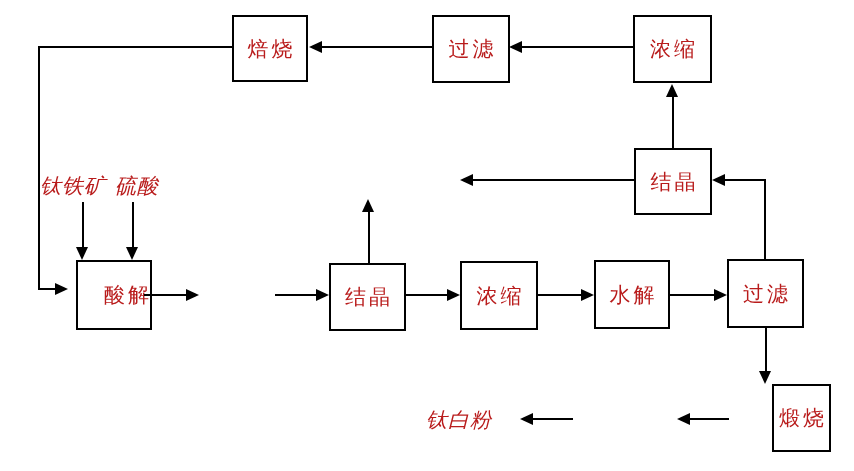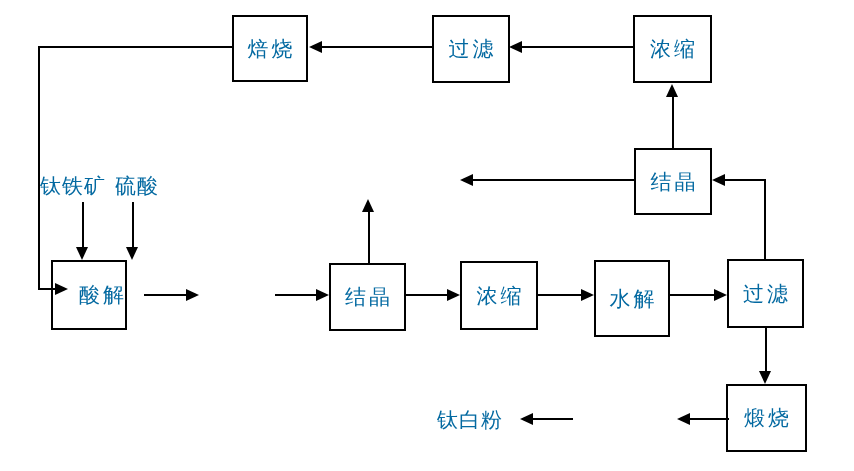--- a/index.html
+++ b/index.html
@@ -6,41 +6,42 @@
     margin: 0;
     padding: 0;
     background: #ffffff;
   }
   .stage {
     position: relative;
     width: 854px;
     height: 471px;
     background: #ffffff;
     font-family: "DejaVu Sans", sans-serif;
-    color: #0369a1;
+    color: #b91c1c;
     overflow: hidden;
   }
   .node {
     position: absolute;
     box-sizing: border-box;
     border: 2px solid #000000;
     background: #ffffff;
     display: flex;
     align-items: center;
     justify-content: center;
     font-size: 21px;
     letter-spacing: 3px;
     text-indent: 3px; 
     white-space: nowrap;
   }
   .flabel {
     position: absolute;
     font-size: 21px;
     letter-spacing: 1px;
     white-space: nowrap;
+    font-style: italic;
   }
   .hline, .vline {
     position: absolute;
     background: #000000;
   }
   .hline { height: 2px; }
   .vline { width: 2px; }
   .arrow {
     position: absolute;
     width: 0;
@@ -64,33 +65,33 @@
   .arrow-down {
     border-left: 6px solid transparent;
     border-right: 6px solid transparent;
     border-top: 13px solid #000000;
   }
   
   .n-roast            { left: 232px; top: 15px;  width: 76px;  height: 67px; }
   .n-filter-top       { left: 432px; top: 15px;  width: 78px;  height: 68px; }
   .n-concentrate-top  { left: 633px; top: 15px;  width: 79px;  height: 68px; }
   .n-crystallize-right{ left: 634px; top: 148px; width: 78px;  height: 67px; }
-  .n-acid-digest      { left: 51px;  top: 260px; width: 76px;  height: 70px; padding-left: 25px; }
+  .n-acid-digest      { left: 76px;  top: 260px; width: 76px;  height: 70px; padding-left: 25px; }
   .n-settle           { left: 199px; top: 261px; width: 76px;  height: 68px; }
   .n-crystallize-mid  { left: 329px; top: 263px; width: 77px;  height: 68px; }
   .n-concentrate-mid  { left: 460px; top: 261px; width: 78px;  height: 69px; }
-  .n-hydrolyze        { left: 594px; top: 260px; width: 76px;  height: 77px; }
+  .n-hydrolyze        { left: 594px; top: 260px; width: 76px;  height: 69px; }
   .n-filter-right     { left: 727px; top: 259px; width: 77px;  height: 69px; }
-  .n-calcine          { left: 726px; top: 384px; width: 81px;  height: 68px; }
+  .n-calcine          { left: 772px; top: 384px; width: 59px;  height: 68px; }
   .n-post-treatment   { left: 573px; top: 385px; width: 104px; height: 70px; }
   
   .l-ilmenite   { left: 40px;  top: 172px; }
   .l-sulfuric   { left: 115px; top: 172px; }
   .l-ferrous    { left: 306px; top: 167px; }
-  .l-tiwhite    { left: 437px; top: 406px; }
+  .l-tiwhite    { left: 426px; top: 406px; }
 </style>
 </head>
 <body>
 
 <div class="stage">
 
   <div class="node n-roast">焙烧</div>
   <div class="node n-filter-top">过滤</div>
   <div class="node n-concentrate-top">浓缩</div>
   <div class="node n-crystallize-right">结晶</div>

